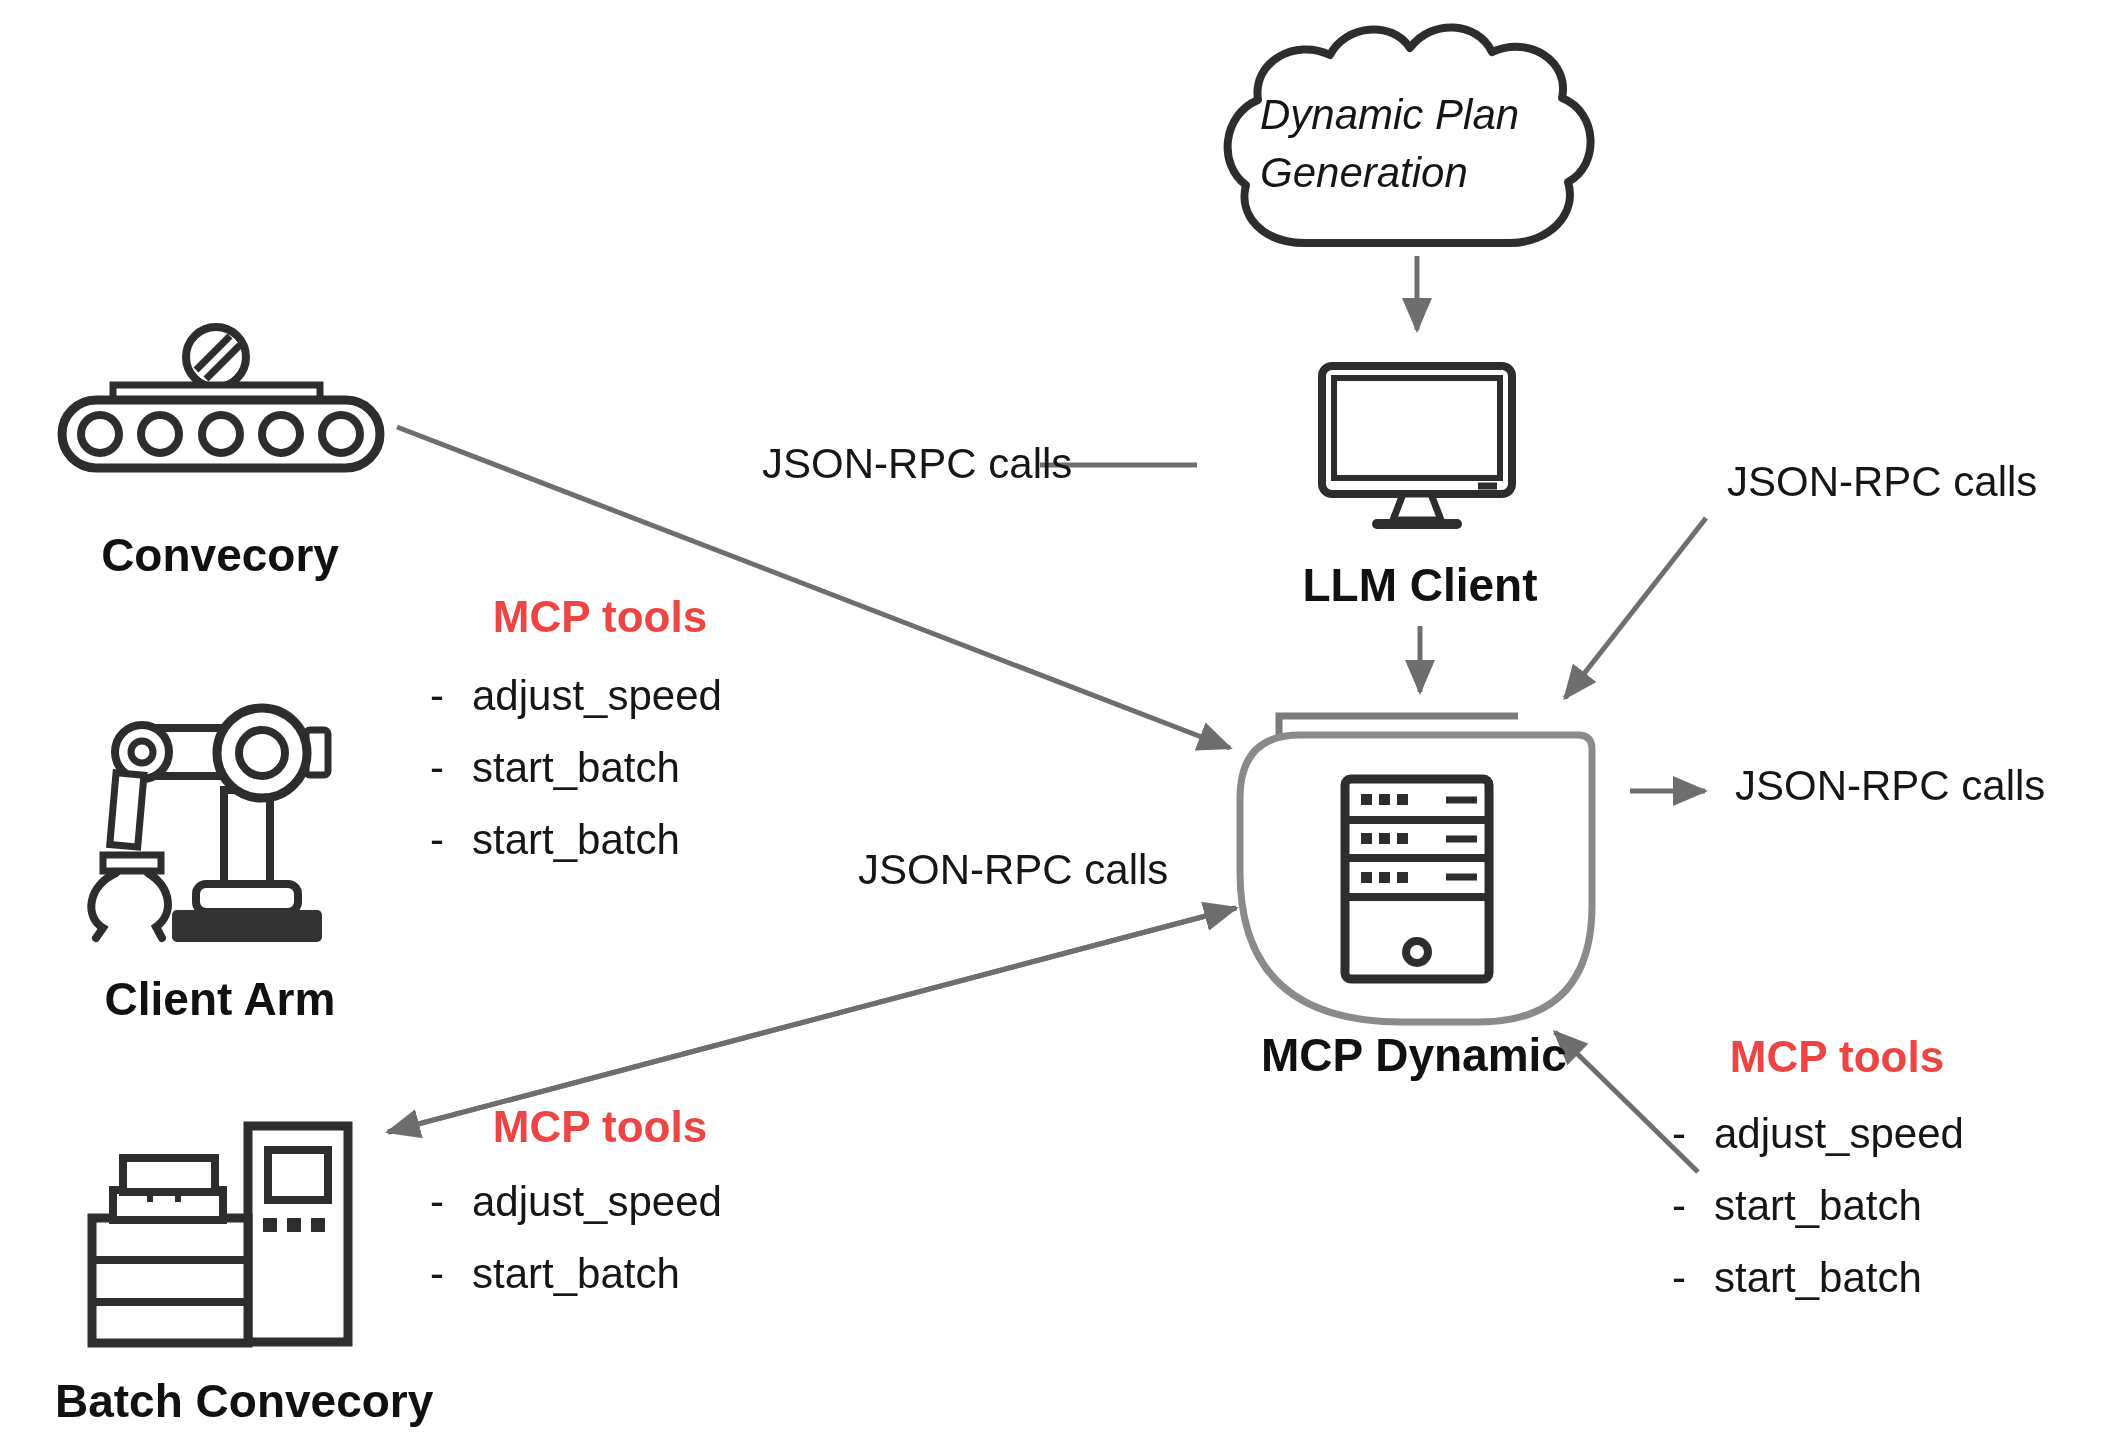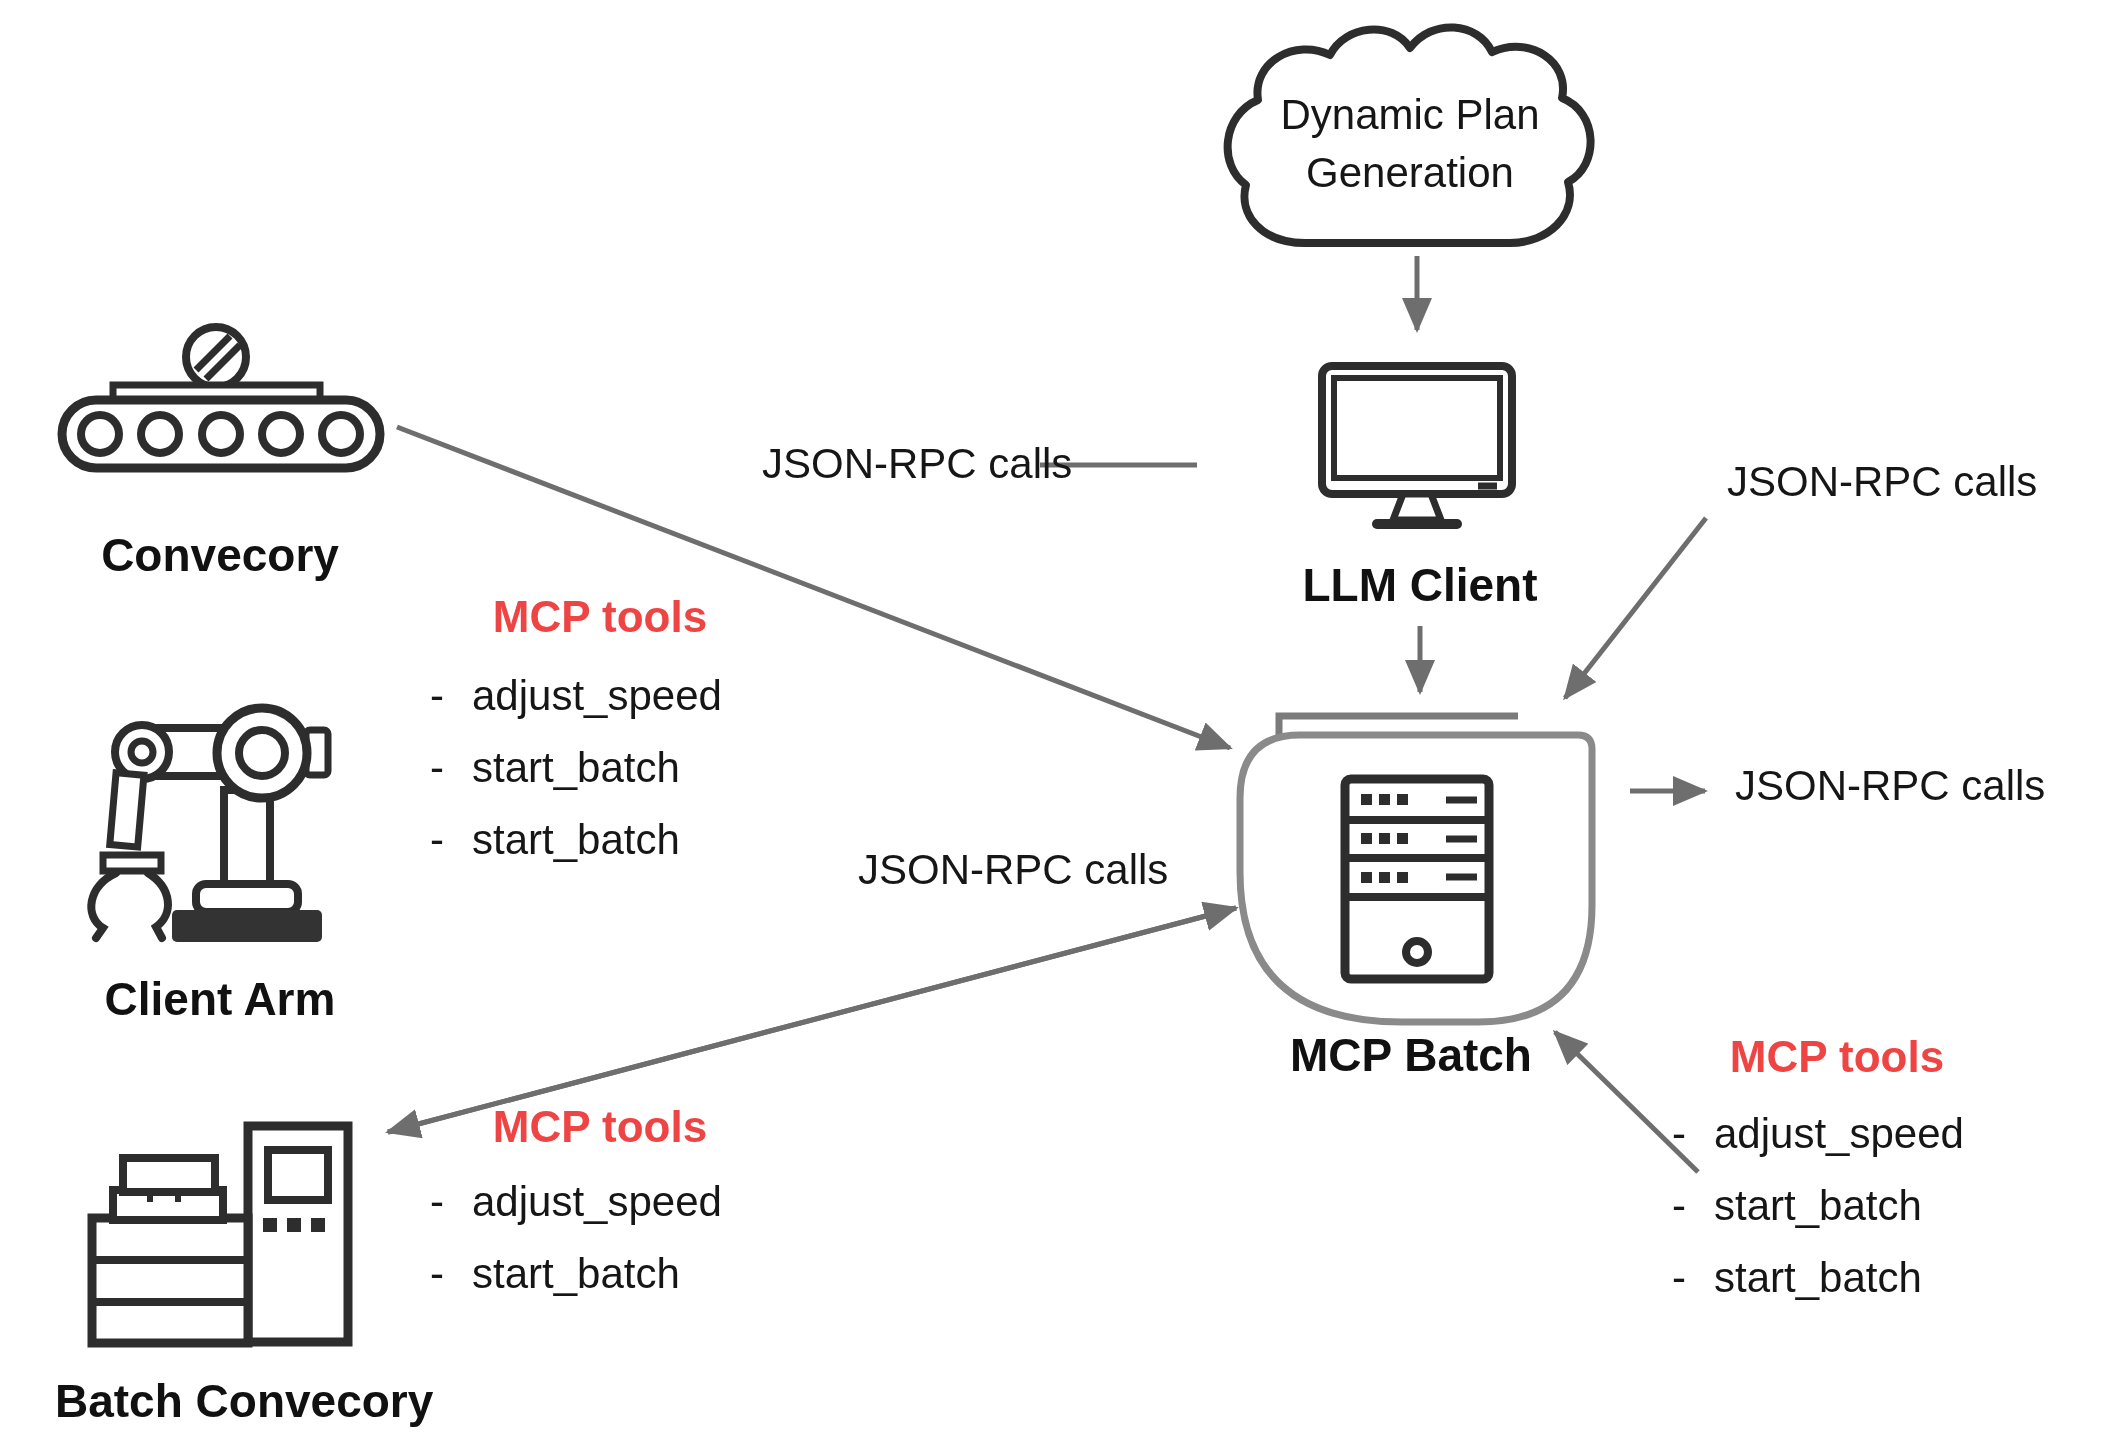--- a/index.html
+++ b/index.html
@@ -19,23 +19,24 @@
     color:#111111;
     white-space:nowrap;
   }
   .rpc-label{
     font-size:42px;
     color:#161616;
     white-space:nowrap;
   }
   .cloud-text{
     font-size:42px;
-    text-align:center;
+    text-align:left;
     line-height:58px;
     color:#161616;
+    font-style:italic;
   }
   .tools-title{
     font-weight:700;
     font-size:44px;
     text-align:center;
     color:#ef4444;
     white-space:nowrap;
   }
   .tool-item{
     font-size:42px;
@@ -182,21 +183,21 @@
     </g>
   </svg>
 
   <div class="abs cloud-text" style="left:1255;top:0;"></div>
   <div class="abs cloud-text" style="left:1260px;top:86px;width:300px;">Dynamic Plan Generation</div>
 
   <div class="abs node-label" style="left:75px;top:528px;width:290px;">Convecory</div>
   <div class="abs node-label" style="left:75px;top:972px;width:290px;">Client Arm</div>
   <div class="abs node-label" style="left:55px;top:1374px;width:345px;">Batch Convecory</div>
   <div class="abs node-label" style="left:1270px;top:558px;width:300px;">LLM Client</div>
-  <div class="abs node-label" style="left:1261px;top:1028px;width:300px;">MCP Batch</div>
+  <div class="abs node-label" style="left:1261px;top:1028px;width:300px;">MCP Dynamic</div>
 
   <div class="abs rpc-label" style="left:762px;top:440px;">JSON-RPC calls</div>
   <div class="abs rpc-label" style="left:1727px;top:458px;">JSON-RPC calls</div>
   <div class="abs rpc-label" style="left:1735px;top:762px;">JSON-RPC calls</div>
   <div class="abs rpc-label" style="left:858px;top:846px;">JSON-RPC calls</div>
 
   <div class="abs" style="left:430px;top:592px;width:360px;">
     <div class="tools-title" style="width:340px;">MCP tools</div>
     <div style="margin-top:18px;">
       <div class="tool-item">adjust_speed</div>

